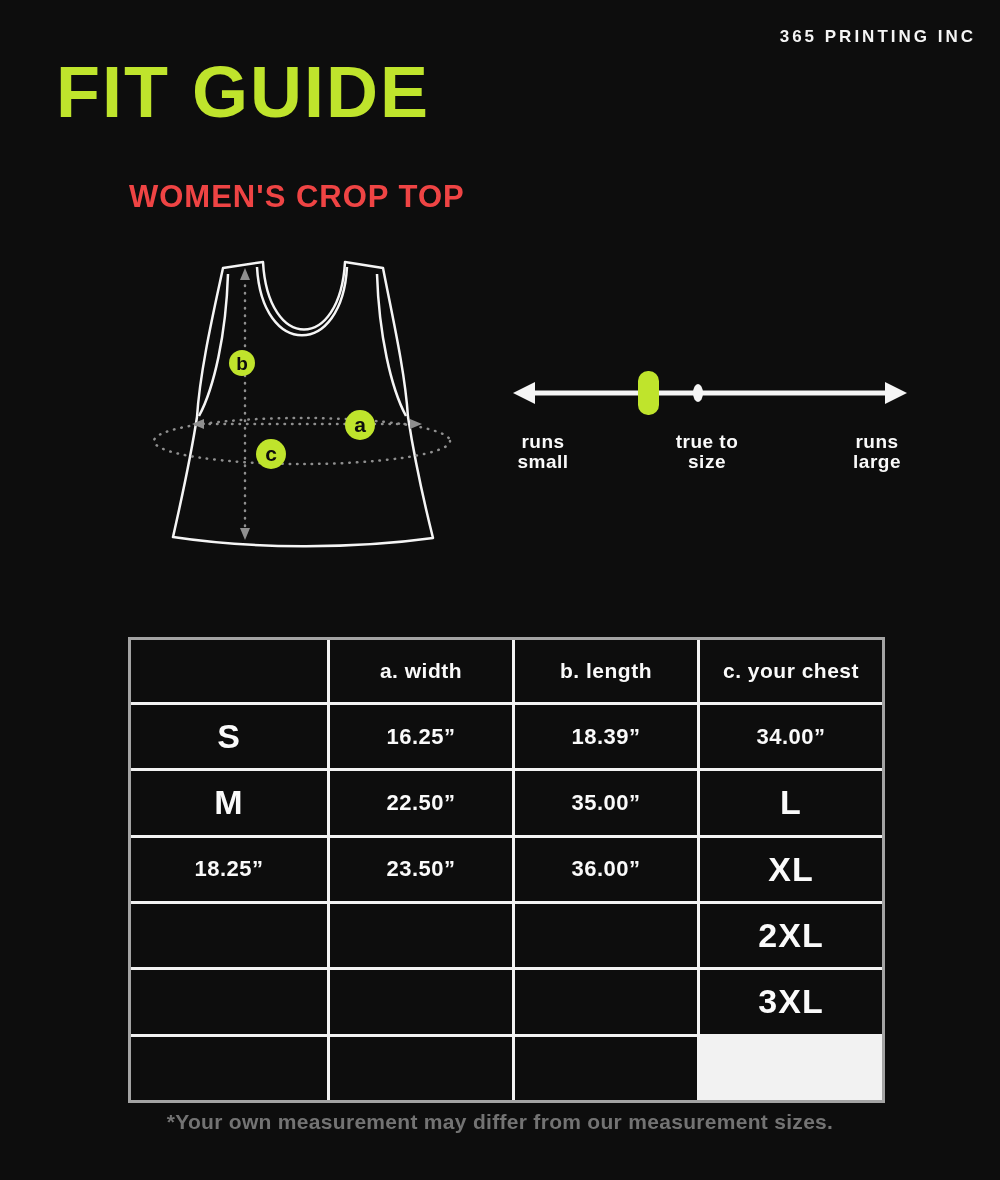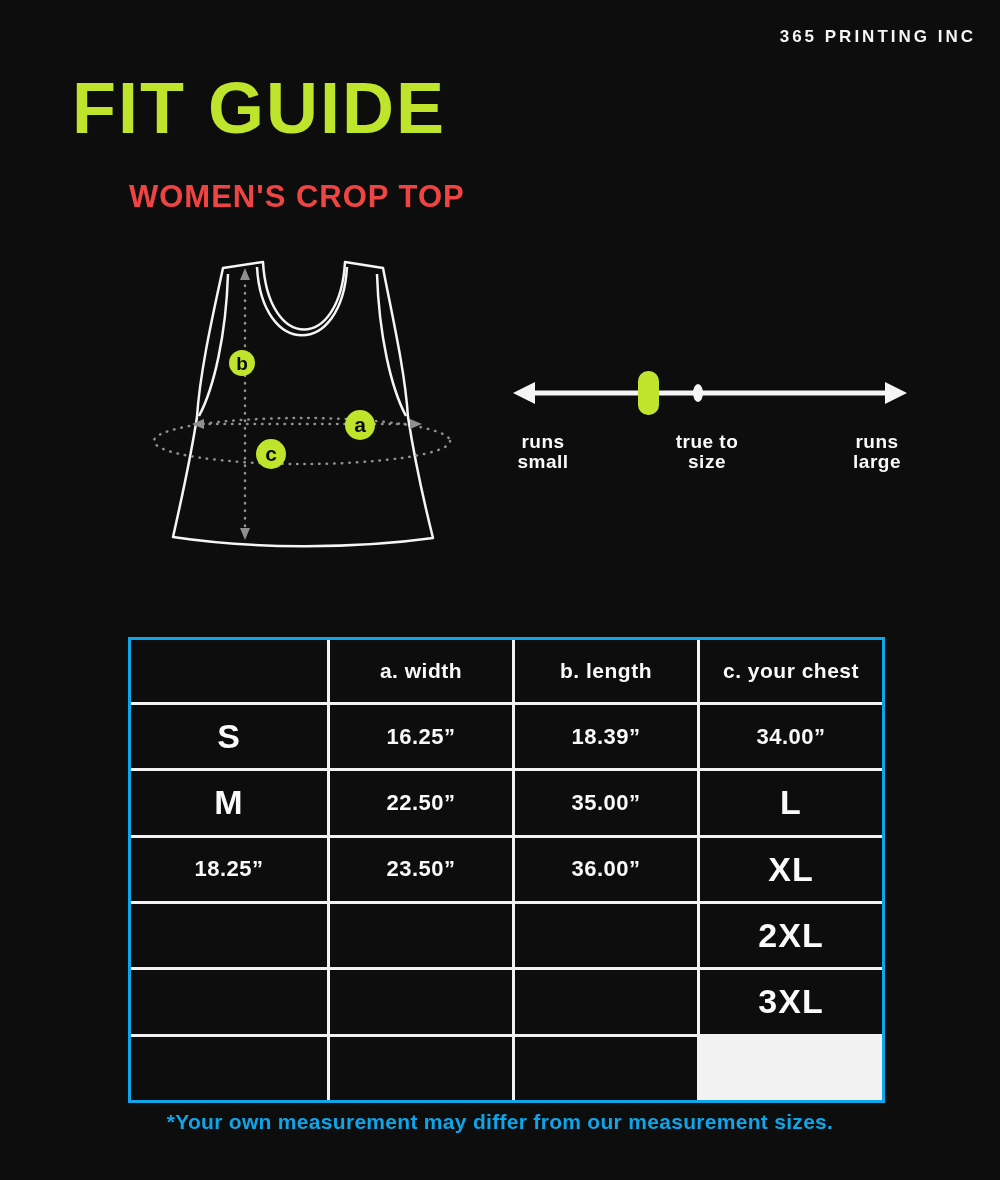--- a/index.html
+++ b/index.html
@@ -2,47 +2,47 @@
 <html><head>
 <meta charset="utf-8">
 <style>
   html,body{margin:0;padding:0;background:#0d0d0d;}
   .poster{position:relative;width:1000px;height:1148px;background:#0d0d0d;overflow:hidden;
           font-family:"Liberation Sans",sans-serif;color:#fafafa;}
 
   .brand{position:absolute;top:27px;right:24px;font-size:17px;font-weight:bold;
          letter-spacing:3px;color:#f5f5f5;white-space:nowrap;}
 
-  .title{position:absolute;left:56px;top:56px;margin:16px;font-size:72px;font-weight:bold;
+  .title{position:absolute;left:56px;top:56px;margin:0;font-size:72px;font-weight:bold;
          letter-spacing:2px;color:#bfe42c;line-height:1;white-space:nowrap;}
   .subtitle{position:absolute;left:129px;top:137px;font-size:31px;font-weight:bold;
             letter-spacing:1px;color:#ef4444;white-space:nowrap;margin-top:42px;}
 
   .diagram{position:absolute;left:140px;top:240px;width:340px;height:330px;}
 
   .scale{position:absolute;left:505px;top:360px;width:410px;height:120px;}
   .scale-label{position:absolute;top:72px;transform:translateX(-50%);text-align:center;
                font-size:19px;font-weight:bold;line-height:20px;letter-spacing:.5px;
                color:#fafafa;white-space:nowrap;}
   .scale-label.pos-l{left:38px;}
   .scale-label.pos-c{left:202px;}
   .scale-label.pos-r{left:372px;}
 
   .size-table{position:absolute;left:128px;top:637px;width:757px;height:466px;
-              box-sizing:border-box;border:3px solid #0ea5e9;background:#f2f2f2;
+              box-sizing:border-box;border:3px solid #a3a3a3;background:#f2f2f2;
               display:grid;grid-template-columns:196px 1fr 1fr 1fr;
               grid-template-rows:62px repeat(6,1fr);gap:3px;}
   .cell{background:#0d0d0d;display:flex;align-items:center;justify-content:center;
         font-weight:bold;color:#fafafa;}
   .cell.h{font-size:21px;letter-spacing:.5px;}
   .cell.s{font-size:34px;letter-spacing:1px;}
   .cell.v{font-size:22px;letter-spacing:.5px;}
 
   .footnote{position:absolute;left:0;top:1110px;width:1000px;text-align:center;
-            font-size:21px;font-weight:bold;letter-spacing:.3px;color:#0ea5e9;}
+            font-size:21px;font-weight:bold;letter-spacing:.3px;color:#737373;}
 
   svg text{font-family:"Liberation Sans",sans-serif;font-weight:bold;}
 </style>
 </head>
 <body>
 
 <div class="poster">
 
   <div class="brand">365 PRINTING INC</div>
 

